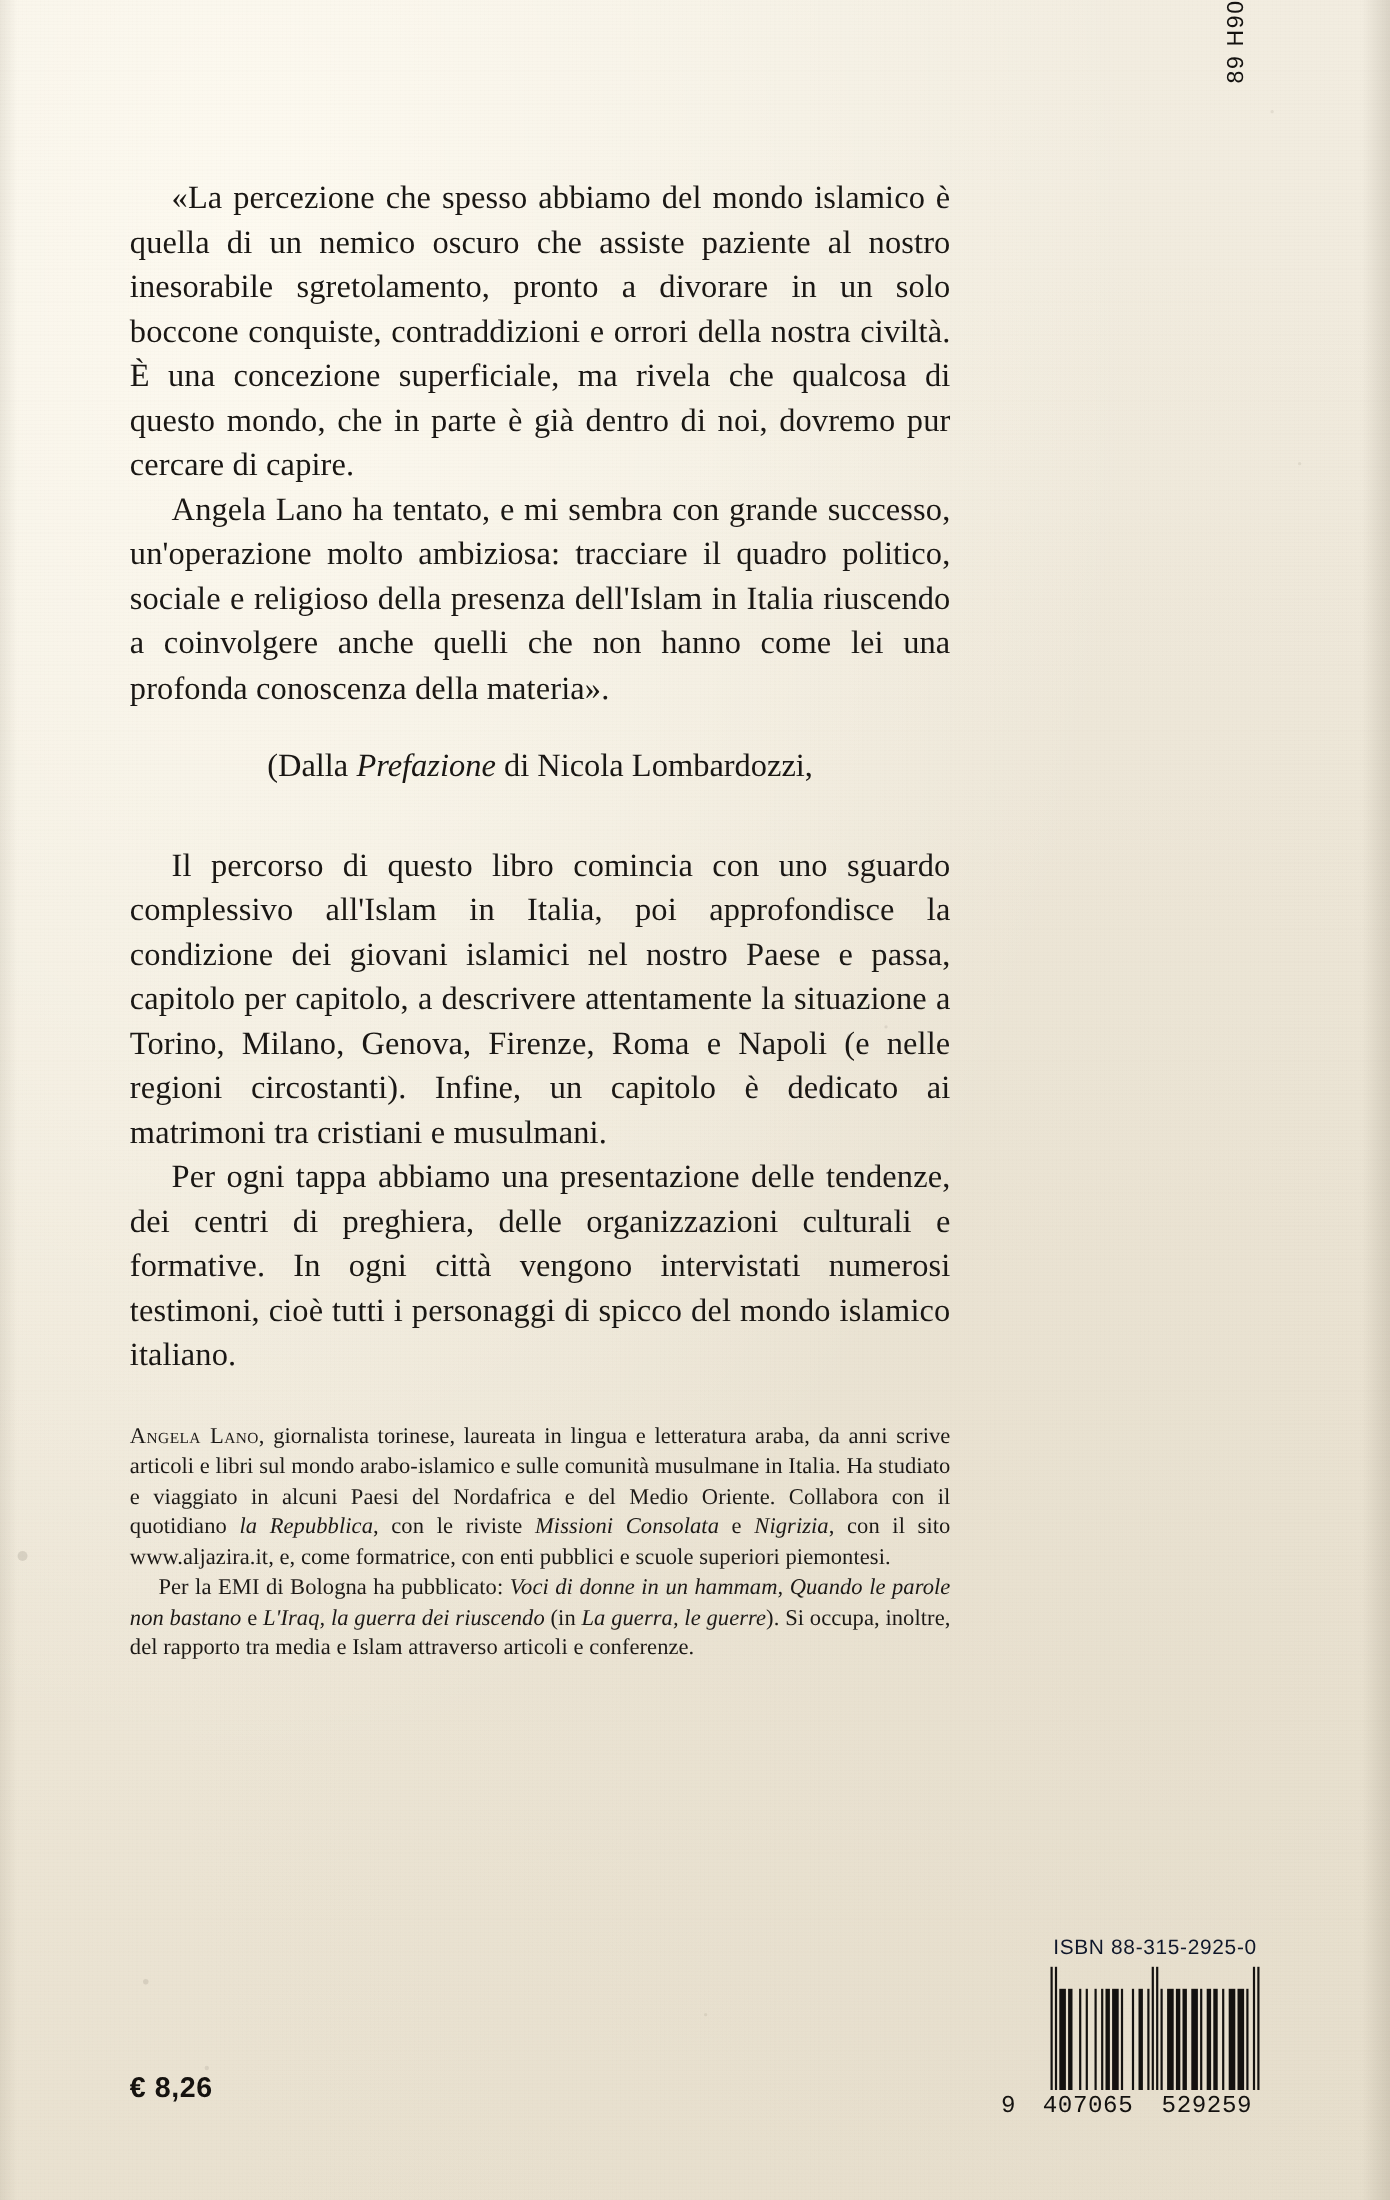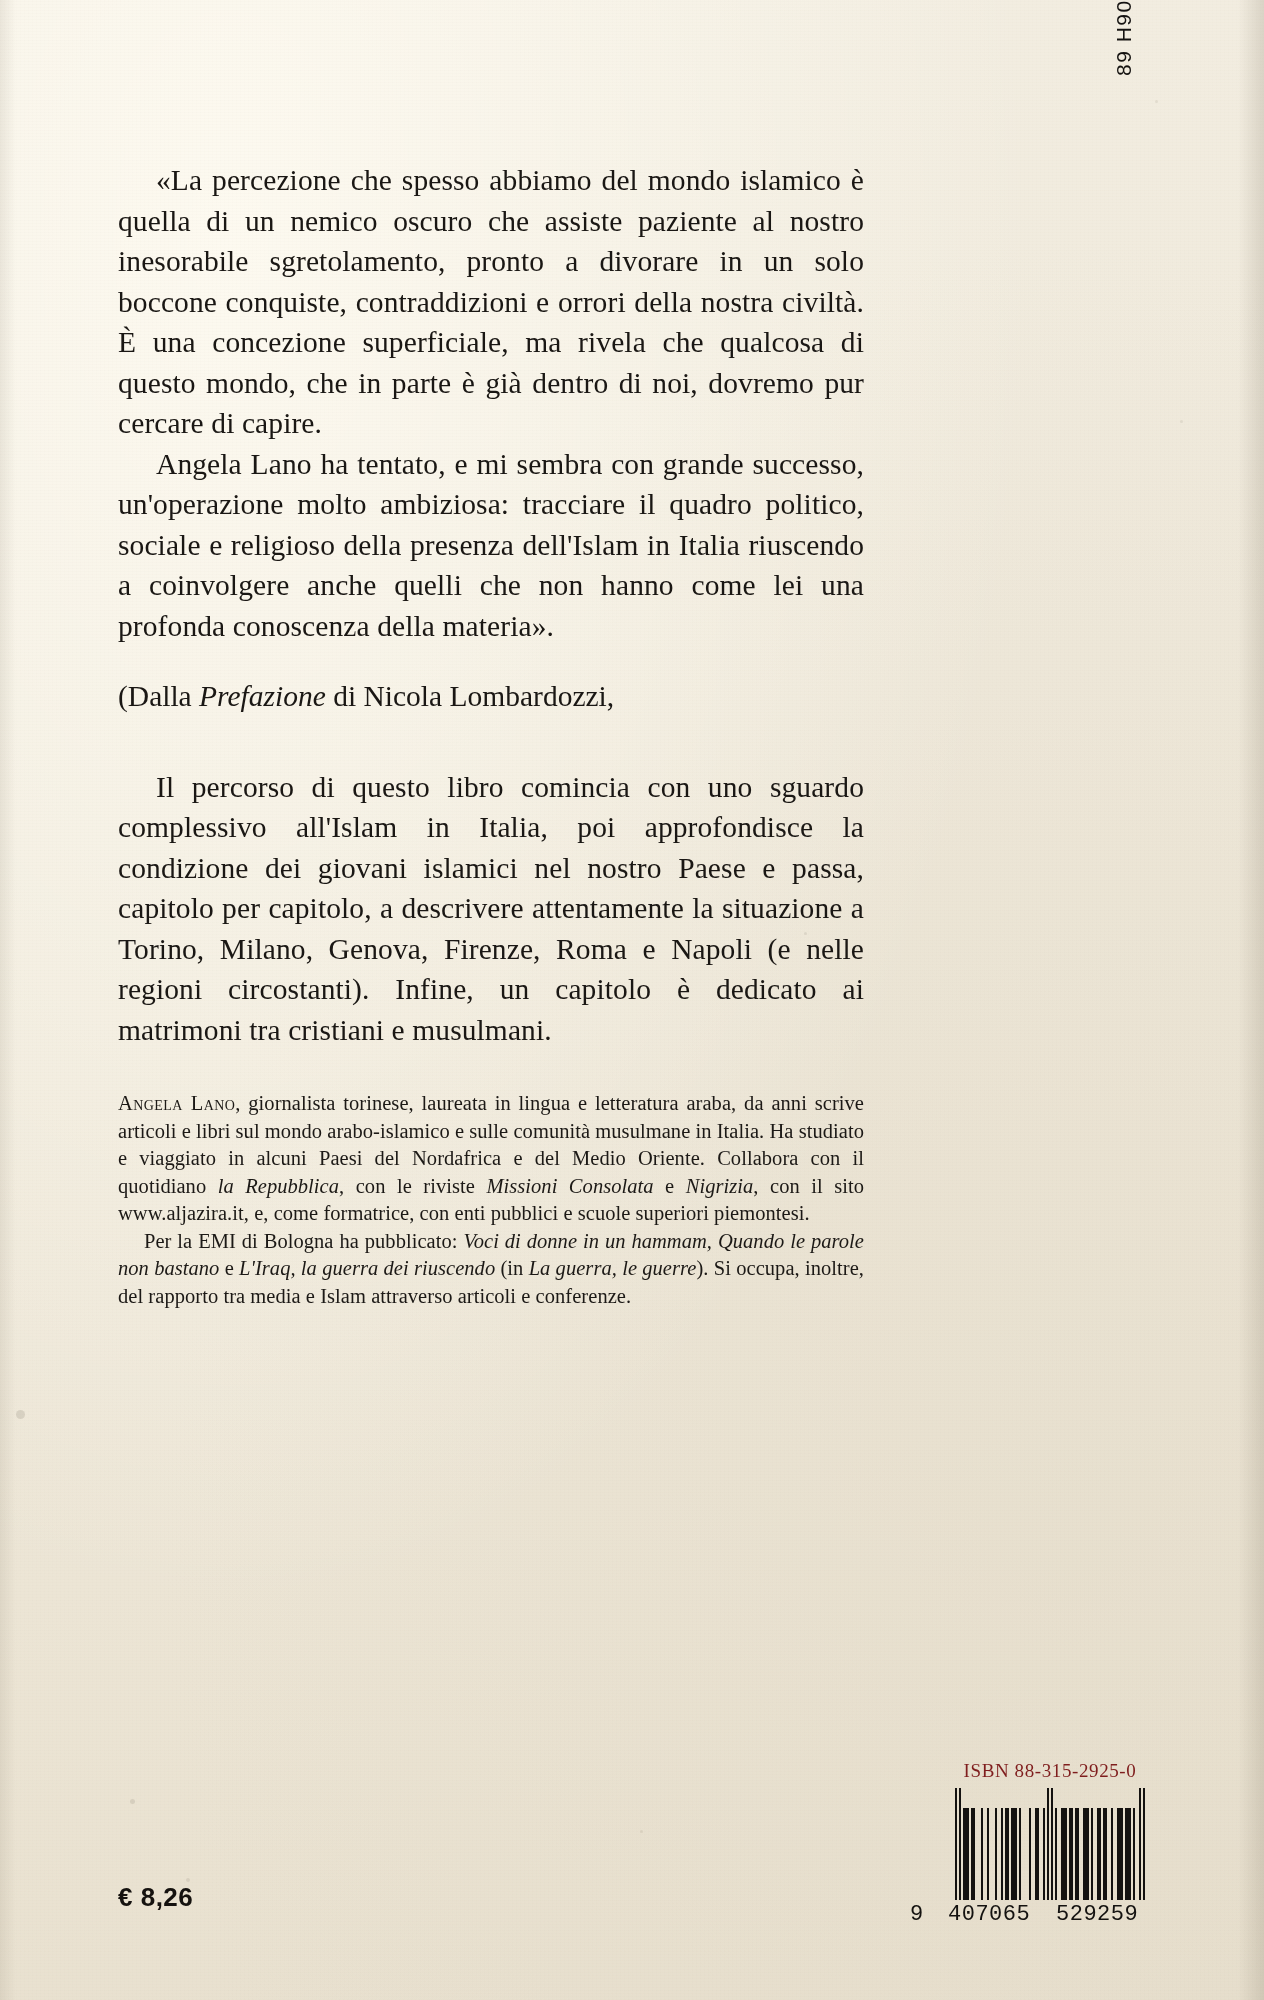--- a/index.html
+++ b/index.html
@@ -75,21 +75,21 @@
     letter-spacing:.1px;
     color:#1a1714;
   }
   .quote-block p + p,
   .desc-block p + p{ text-indent:38px; }
   .quote-block p:first-child{ text-indent:38px; }
   .desc-block p:first-child{ text-indent:38px; }
 
   .attrib{
     margin-top:30px;
-    text-align:left;
+    text-align:center;
     font-size:29.5px;
     line-height:40.5px;
     color:#1a1714;
   }
   .attrib div{ display:block; }
 
   .desc-block{ margin-top:50px; }
 
   .bio{
     margin-top:40px;
@@ -117,25 +117,25 @@
     letter-spacing:.5px;
     color:#15120f;
   }
   .barcode-area{
     position:absolute;
     right:96px;
     top:1760px;
     width:236px;
   }
   .isbn-label{
-    font-family:Liberation Serif, serif;
+    font-family:Liberation Sans, sans-serif;
     font-size:19px;
     letter-spacing:.6px;
     text-align:center;
-    color:#7f1d1d;
+    color:#0f172a;
     margin-bottom:6px;
   }
   .bars{
     height:112px;
     display:flex;
     align-items:flex-end;
     justify-content:center;
     gap:0;
   }
   .bar{background:#141210;}
@@ -178,20 +178,21 @@
     <p>«La percezione che spesso abbiamo del mondo islamico è quella di un nemico oscuro che assiste paziente al nostro inesorabile sgretolamento, pronto a divorare in un solo boccone conquiste, contraddizioni e orrori della nostra civiltà. È una concezione superficiale, ma rivela che qualcosa di questo mondo, che in parte è già dentro di noi, dovremo pur cercare di capire.</p>
     <p>Angela Lano ha tentato, e mi sembra con grande successo, un'operazione molto ambiziosa: tracciare il quadro politico, sociale e religioso della presenza dell'Islam in Italia riuscendo a coinvolgere anche quelli che non hanno come lei una profonda conoscenza della materia».</p>
   </div>
 
   <div class="attrib">
     <div><span>(Dalla </span><i>Prefazione</i><span> di Nicola Lombardozzi,</span></div>
   </div>
 
   <div class="desc-block">
     <p>Il percorso di questo libro comincia con uno sguardo complessivo all'Islam in Italia, poi approfondisce la condizione dei giovani islamici nel nostro Paese e passa, capitolo per capitolo, a descrivere attentamente la situazione a Torino, Milano, Genova, Firenze, Roma e Napoli (e nelle regioni circostanti). Infine, un capitolo è dedicato ai matrimoni tra cristiani e musulmani.</p>
+    <p>Per ogni tappa abbiamo una presentazione delle tendenze, dei centri di preghiera, delle organizzazioni culturali e formative. In ogni città vengono intervistati numerosi testimoni, cioè tutti i personaggi di spicco del mondo islamico italiano.</p>
   </div>
 
   <div class="bio">
     <p><span class="smallcaps">Angela Lano</span><span>, giornalista torinese, laureata in lingua e letteratura araba, da anni scrive articoli e libri sul mondo arabo-islamico e sulle comunità musulmane in Italia. Ha studiato e viaggiato in alcuni Paesi del Nordafrica e del Medio Oriente. Collabora con il quotidiano </span><i>la Repubblica</i><span>, con le riviste </span><i>Missioni Consolata</i><span> e </span><i>Nigrizia</i><span>, con il sito www.aljazira.it, e, come formatrice, con enti pubblici e scuole superiori piemontesi.</span></p>
     <p><span>Per la EMI di Bologna ha pubblicato: </span><i>Voci di donne in un hammam, Quando le parole non bastano</i><span> e </span><i>L'Iraq, la guerra dei riuscendo</i><span> (in </span><i>La guerra, le guerre</i><span>). Si occupa, inoltre, del rapporto tra media e Islam attraverso articoli e conferenze.</span></p>
   </div>
 
 </div>
 
 <div class="price">€ 8,26</div>

